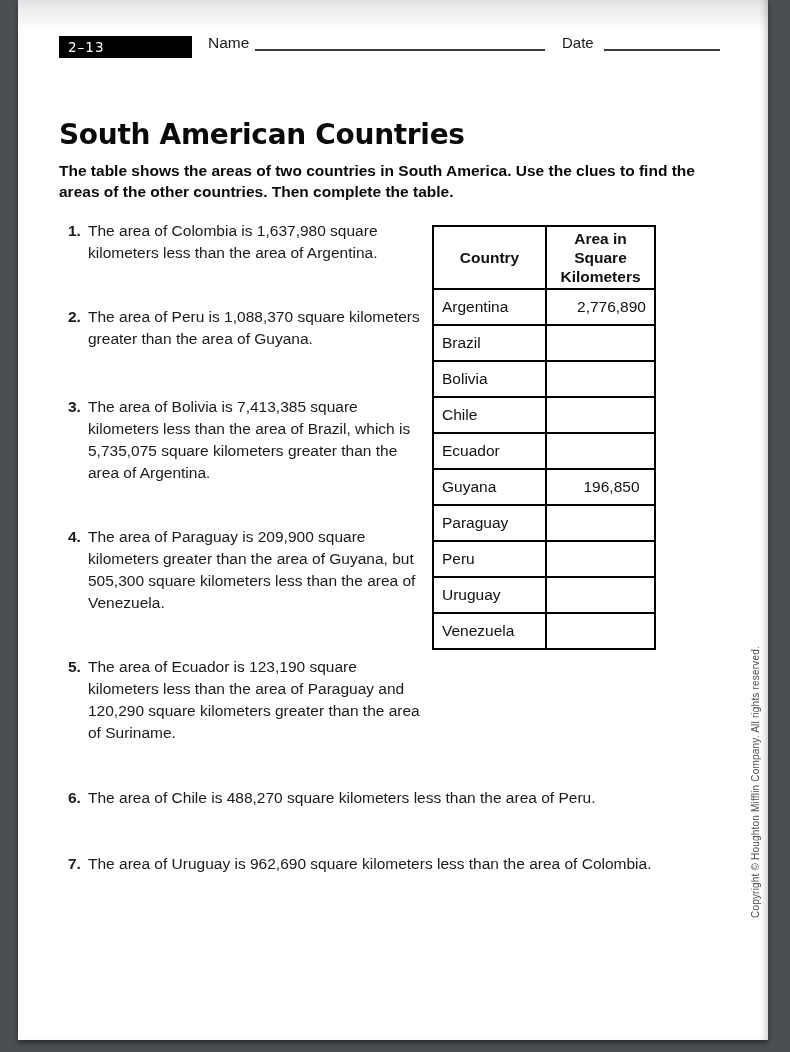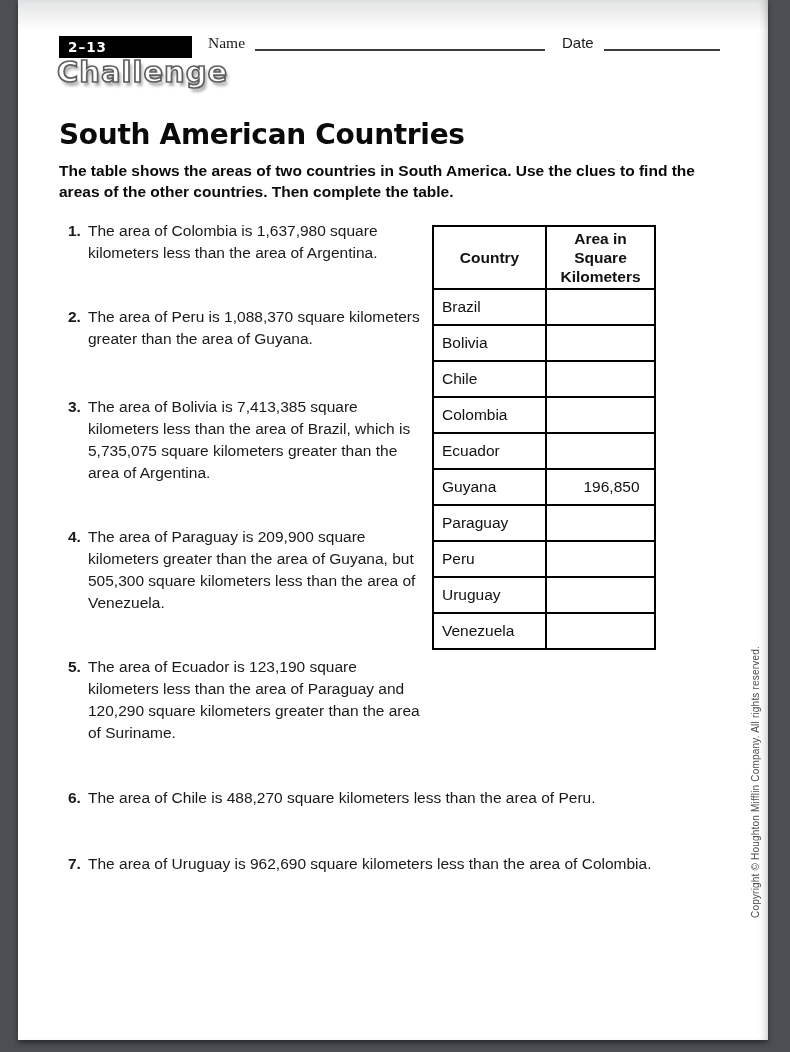--- a/index.html
+++ b/index.html
@@ -12,32 +12,32 @@
     position:absolute; left:18px; top:0; width:750px; height:1040px;
     background:linear-gradient(180deg, #e2e3e4 0px, #ffffff 30px);
     box-shadow: 0 3px 5px rgba(0,0,0,0.45),
                 inset -7px 0 9px -6px rgba(0,0,0,0.28);
     color:#111;
   }
 
   
   .tag-box {
     position:absolute; left:41px; top:36px; width:133px; height:22px;
-    background:#000; color:#fff; font-weight:bold; font-size:13.5px;
+    background:#000; color:#fff; font-weight:normal; font-size:13.5px;
     line-height:22px; padding-left:9px; letter-spacing:1px;
     font-family:"DejaVu Sans", sans-serif;
   }
   .challenge {
     position:absolute; left:39px; top:55px;
     font-family:"DejaVu Sans", sans-serif; font-weight:bold; font-size:29px;
     color:#fff; letter-spacing:1px;
     -webkit-text-stroke:1.7px #5f5f5f;
     text-shadow: 2.5px 3.5px 3px #b0b0b0;
   }
-  .name-label { position:absolute; left:190px; top:34px; font-size:15.5px; color:#1a1a1a;font-family:Liberation Serif, serif; }
+  .name-label { position:absolute; left:190px; top:34px; font-size:15.5px; color:#1a1a1a; }
   .name-line  { position:absolute; left:237px; top:49px; width:290px; border-top:2px solid #3c3c3c; }
   .date-label { position:absolute; left:544px; top:34px; font-size:15px; color:#1a1a1a; }
   .date-line  { position:absolute; left:586px; top:49px; width:116px; border-top:2px solid #3c3c3c; }
 
   
   .title {
     position:absolute; left:41px; top:118px;
     font-family:"DejaVu Sans", sans-serif; font-weight:bold; font-size:28px;
     letter-spacing:-0.3px; color:#0a0a0a;
   }
@@ -74,21 +74,20 @@
     white-space:nowrap; font-size:10px; color:#4c4c4c; letter-spacing:0.2px;
   }
 </style>
 </head>
 <body>
 
 <div class="stage">
   <div class="page">
 
     <div class="tag-box">2–13</div>
-    <div class="challenge">Challenge</div>
 
     <span class="name-label">Name</span>
     <div class="name-line"></div>
     <span class="date-label">Date</span>
     <div class="date-line"></div>
 
     <h1 class="title">South American Countries</h1>
     <p class="instructions">The table shows the areas of two countries in South America. Use the clues to find the areas of the other countries. Then complete the table.</p>
 
     <div id="clue-list">
@@ -128,33 +127,33 @@
           <col class="c-area">
         </colgroup>
       <thead>
         <tr>
           <th>Country</th>
           <th>Area in Square Kilometers</th>
         </tr>
       </thead>
       <tbody id="table-body">
           <tr>
+            <td class="country">Argentina</td>
+            <td class="area">2,776,890</td>
+          </tr>
+          <tr>
             <td class="country">Brazil</td>
             <td class="area"></td>
           </tr>
           <tr>
             <td class="country">Bolivia</td>
             <td class="area"></td>
           </tr>
           <tr>
             <td class="country">Chile</td>
-            <td class="area"></td>
-          </tr>
-          <tr>
-            <td class="country">Colombia</td>
             <td class="area"></td>
           </tr>
           <tr>
             <td class="country">Ecuador</td>
             <td class="area"></td>
           </tr>
           <tr>
             <td class="country">Guyana</td>
             <td class="area">196,850</td>
           </tr>

